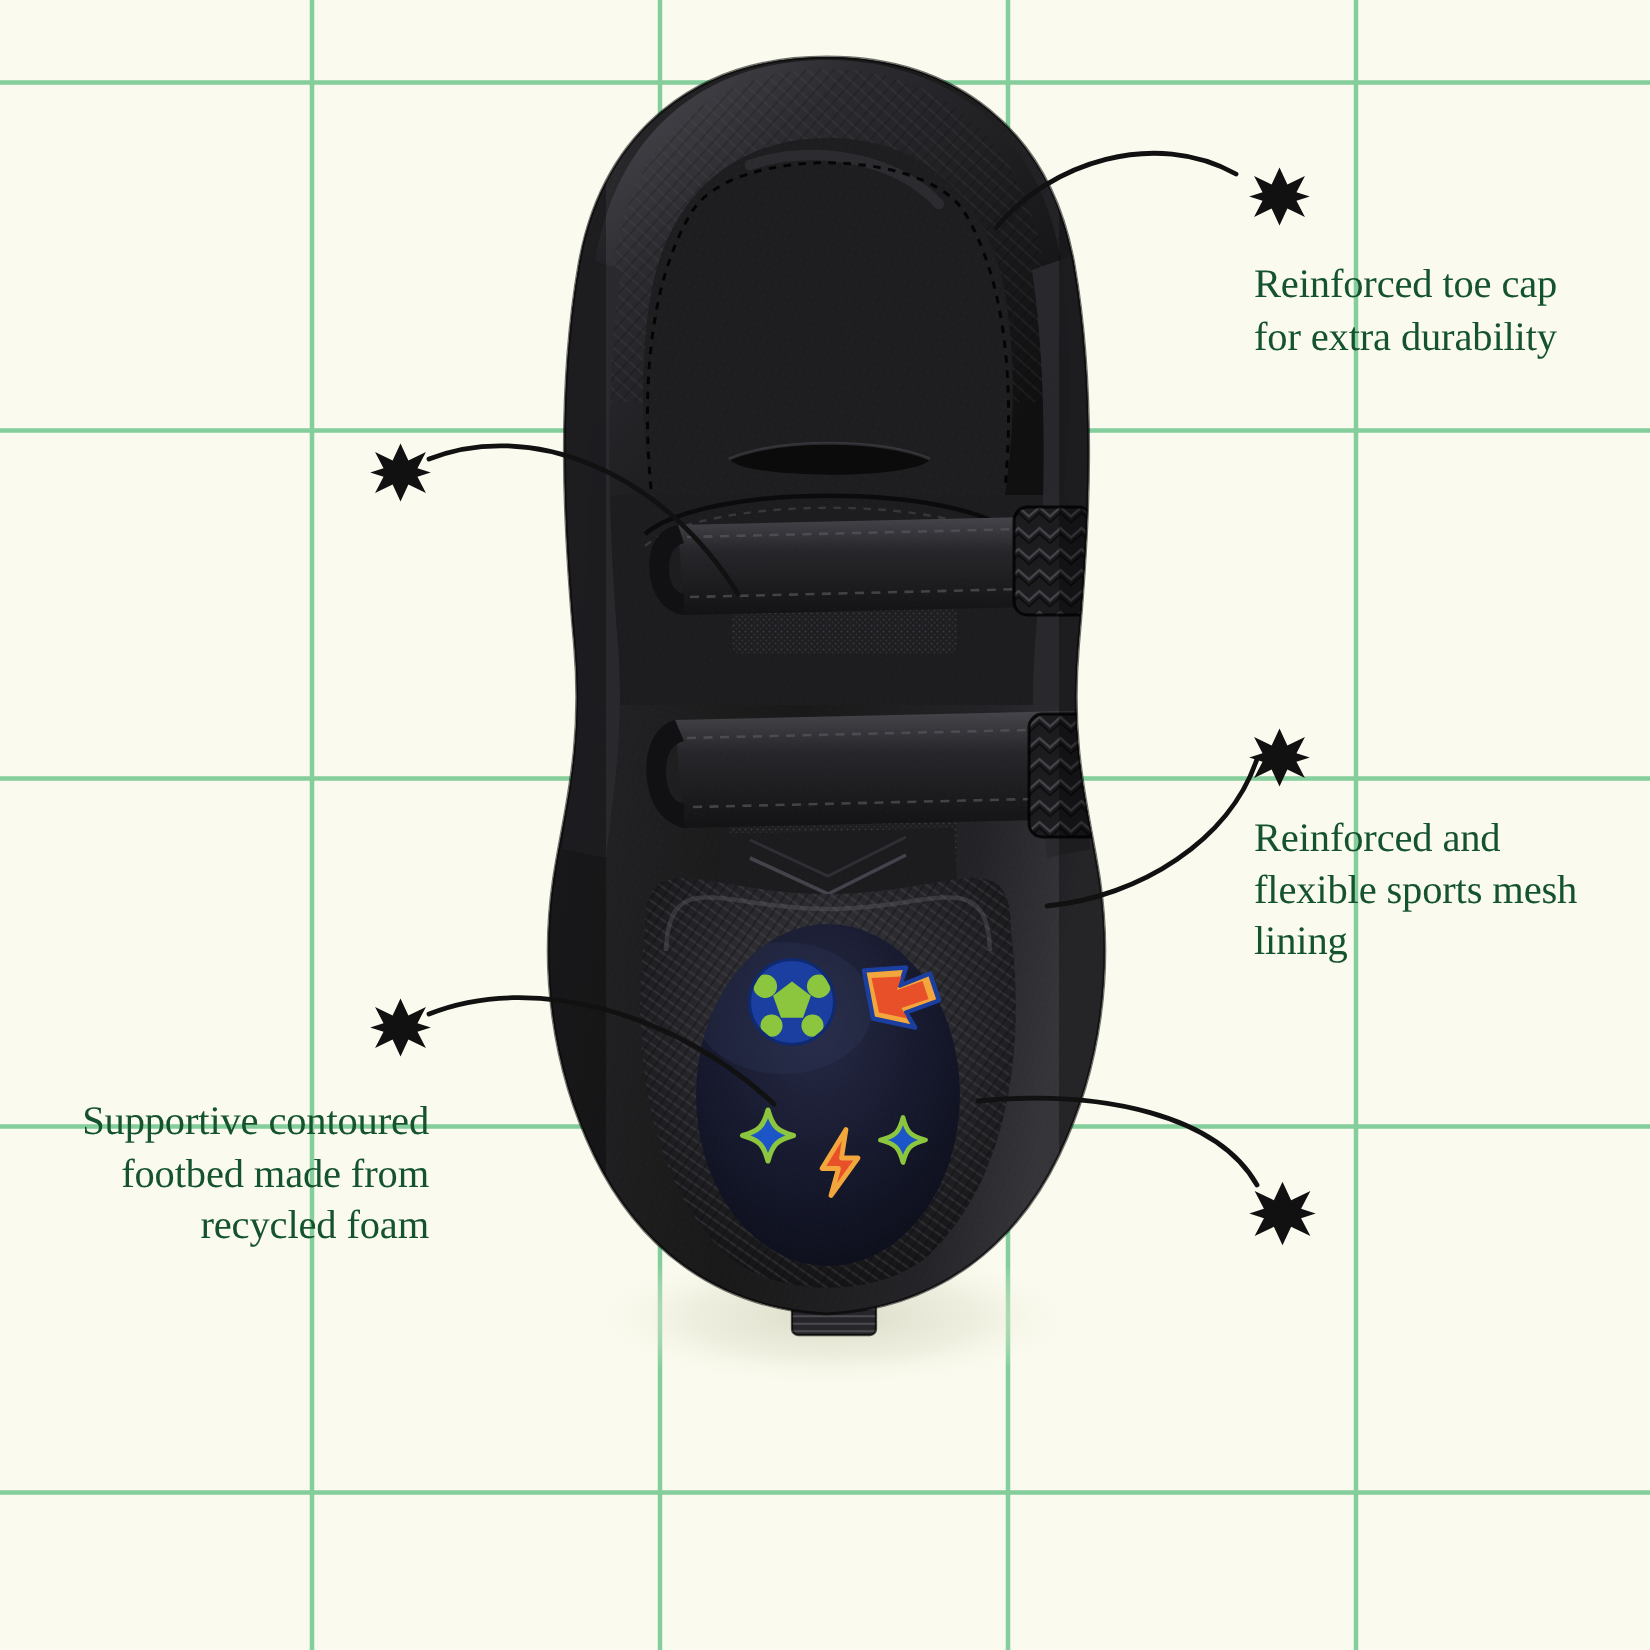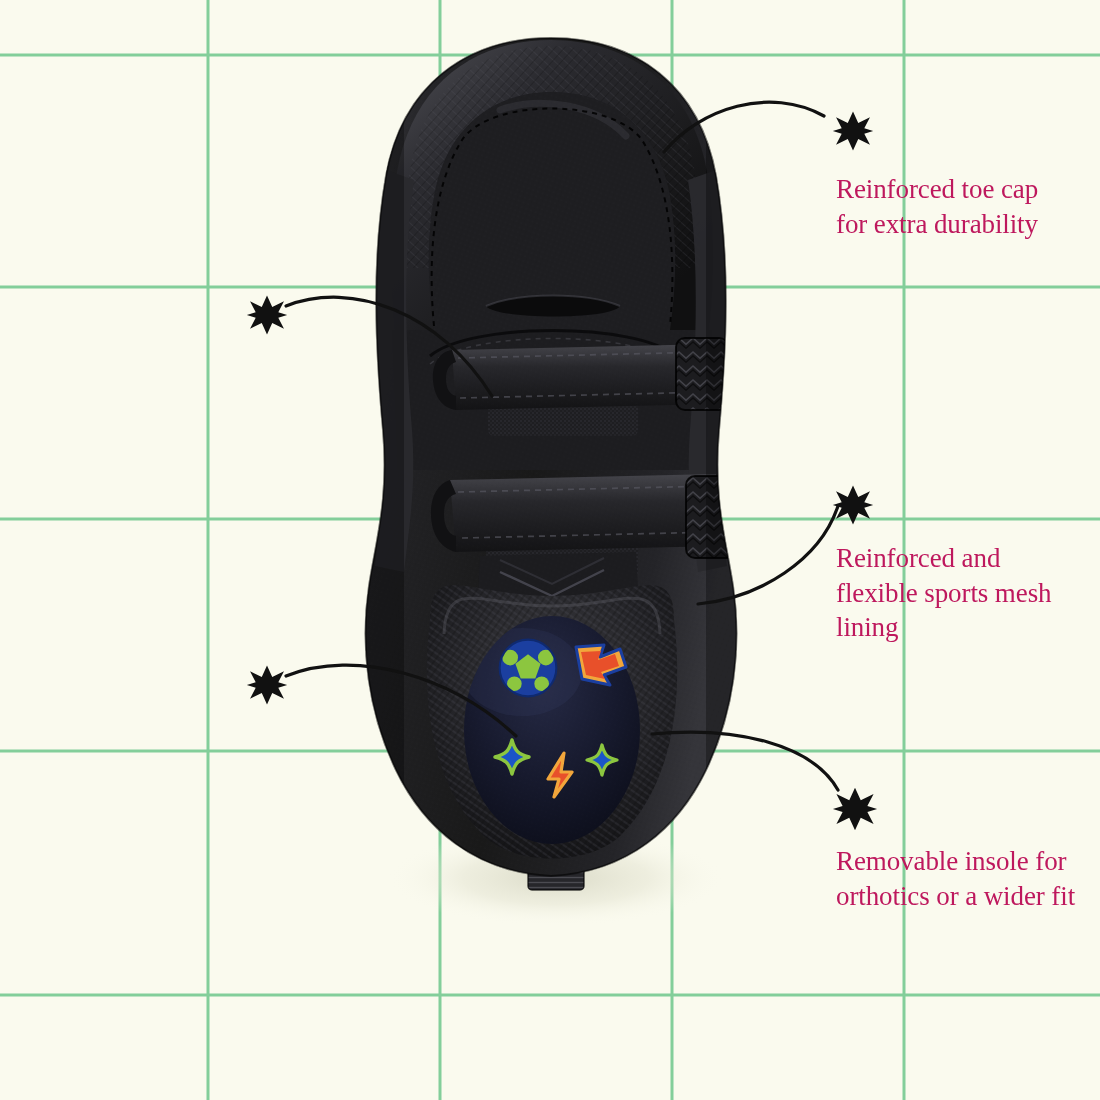--- a/index.html
+++ b/index.html
@@ -37,21 +37,21 @@
     position: absolute;
     inset: 0;
     z-index: 3;
     pointer-events: none;
   }
 
   
   .callout {
     position: absolute;
     z-index: 4;
-    color: #be185d;
+    color: #14532d;
     font-family: "Liberation Serif", "DejaVu Serif", serif;
     font-size: 27px;
     line-height: 1.28;
     letter-spacing: -0.1px;
   }
   .callout.left  { text-align: right; }
   .callout.right { text-align: left; }
 
   .star {
     position: absolute;
@@ -390,16 +390,16 @@
     </svg>
   <svg class="star" style="left:832px; top:786px; width:46px; height:46px;" viewBox="-26 -26 52 52">
       <path d="M0 -24 L6.5 -10 L21 -17 L14 -3.5 L25 0 L14 3.5 L21 17 L6.5 10 L0 24 L-6.5 10 L-21 17 L-14 3.5 L-25 0 L-14 -3.5 L-21 -17 L-6.5 -10 Z" fill="#111111"></path>
     </svg>
 
   <div class="callout right" style="left:836px; top:172px; width:232px;">Reinforced toe cap for extra durability</div>
 
 
   <div class="callout right" style="left:836px; top:541px; width:240px;">Reinforced and flexible sports mesh lining</div>
 
-
-  <div class="callout right" style="left:836px; top:844px; width:242px;">Removable insole for orthotics or a wider fit</div>
+  <div class="callout left" style="left:20px; top:730px; width:266px;">Supportive contoured footbed made from recycled foam</div>
+
 
 </div>
 
 </body></html>

